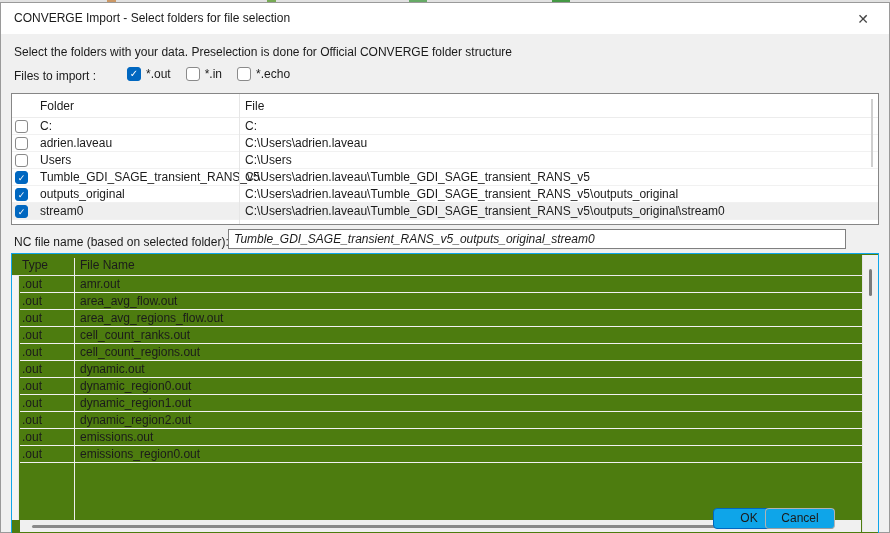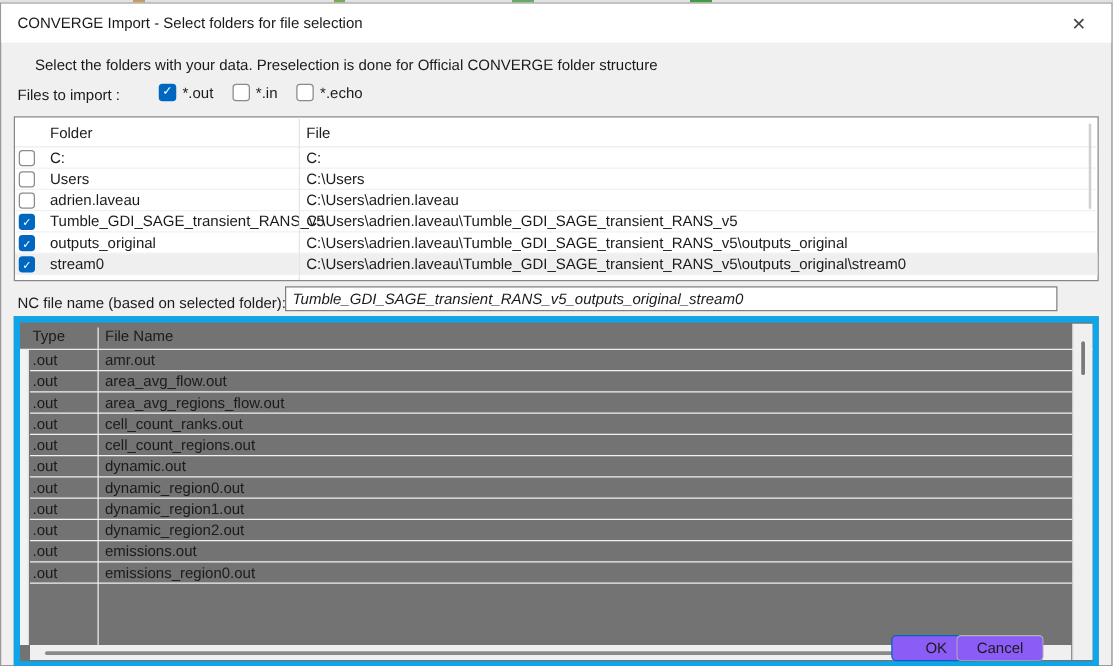--- a/index.html
+++ b/index.html
@@ -13,21 +13,21 @@
       #494 62% 64%, #e2e2e2 64% 100%); }
 
   .dialog { position:absolute; top:2px; left:0; width:890px; height:531px;
     background:#f0f0f0; border:1px solid #9a9a9a; }
 
   .titlebar { position:absolute; top:0; left:0; right:0; height:31px; background:#ffffff; }
   .title { position:absolute; left:13px; top:0; line-height:31px; font-size:12px; color:#1a1a1a;text-align:right; }
   .close-btn { position:absolute; right:16px; top:6px; width:20px; height:20px;
     text-align:center; line-height:20px; font-size:14px; color:#444; cursor:default; }
 
-  .instruction { position:absolute; left:27px; top:42px; color:#1a1a1a; }
+  .instruction { position:absolute; left:13px; top:42px; color:#1a1a1a; }
 
   .files-label { position:absolute; left:13px; top:66px; }
   .files-options { position:absolute; left:126px; top:64px; display:flex; gap:15px; align-items:center; }
   .opt { display:flex; align-items:center; gap:5px; }
 
   .cb { width:14px; height:14px; border-radius:3px; border:1px solid #8a8a8a;
     background:#fff; display:inline-flex; align-items:center; justify-content:center;
     font-size:10px; line-height:12px; color:#fff; flex:0 0 auto; }
   .cb.checked { background:#0067c0; border-color:#0067c0; }
   .cb.small { width:13px; height:13px; font-size:9px; }
@@ -47,42 +47,42 @@
   .ft-vthumb { position:absolute; right:5px; top:5px; width:2px; height:68px; background:#cfcfcf; z-index:4; }
 
   
   .nc-label { position:absolute; left:13px; top:232px; }
   .nc-input { position:absolute; left:227px; top:226px; width:618px; height:20px;
     border:1px solid #7f7f7f; background:#fff; font-family:"Liberation Sans",sans-serif;
     font-size:12px; color:#1b1b1b; padding:0 5px;font-style:italic; }
 
   
   .file-table { position:absolute; left:10px; top:250px; width:868px; height:281px;
-    background:#737373; border:5px solid #0ea5e9; }
+    background:#4d7c0f; border:1px solid #0ea5e9; }
   .fl-header { position:relative; height:22px; line-height:22px; border-bottom:1px solid #ececec; }
   .fl-header .h-type { position:absolute; left:10px; }
   .fl-header .h-name { position:absolute; left:68px; }
   .fl-gutter { position:absolute; left:0; top:22px; bottom:13px; width:7px;
     background:#f3f3f3; border-right:1px solid #e8e8e8; }
   .fl-colsep { position:absolute; left:62px; top:4px; bottom:13px; width:1px; background:#ededed; z-index:2; }
   .fl-rows { position:absolute; left:8px; right:16px; top:22px; bottom:13px; overflow:hidden; }
   .fl-row { position:relative; height:17px; line-height:16px; border-bottom:1px solid #f1f1f1; }
   .fl-row .ftype { position:absolute; left:2px; }
   .fl-row .ffname { position:absolute; left:60px; white-space:nowrap; }
 
   .fl-vscroll { position:absolute; right:0; top:1px; bottom:1px; width:16px;
     background:#f0f0f0; border-left:1px solid #e5e5e5; }
   .fl-vthumb { position:absolute; left:6px; top:14px; width:3px; height:27px;
     background:#7a7a7a; border-radius:2px; }
   .fl-hscroll { position:absolute; left:8px; right:17px; bottom:1px; height:12px; background:#f0f0f0; }
   .fl-hthumb { position:absolute; left:12px; top:5px; width:775px; height:3px;
     background:#8a8a8a; border-radius:2px; }
 
   
-  .btn { position:absolute; top:505px; height:21px; background:#8b5cf6;
+  .btn { position:absolute; top:505px; height:21px; background:#0ea5e9;
     border-radius:4px; text-align:center; line-height:19px; font-size:12px; cursor:default; }
   .btn-ok { left:712px; width:72px; border:1.5px solid #0067c0; }
   .btn-cancel { left:764px; width:70px; border:1px solid #b3b3b3; border-bottom-color:#9e9e9e; }
 </style>
 </head>
 <body>
 
 <div class="bg-strip"></div>
 
 <div class="dialog">
@@ -118,27 +118,27 @@
       <span class="h-folder">Folder</span>
       <span class="h-path">File</span>
     </div>
     <div class="ft-row">
       <span class="cb small"></span>
       <span class="fname">C:</span>
       <span class="fpath">C:</span>
     </div>
     <div class="ft-row">
       <span class="cb small"></span>
+      <span class="fname">adrien.laveau</span>
+      <span class="fpath">C:\Users\adrien.laveau</span>
+    </div>
+    <div class="ft-row">
+      <span class="cb small"></span>
       <span class="fname">Users</span>
       <span class="fpath">C:\Users</span>
-    </div>
-    <div class="ft-row">
-      <span class="cb small"></span>
-      <span class="fname">adrien.laveau</span>
-      <span class="fpath">C:\Users\adrien.laveau</span>
     </div>
     <div class="ft-row">
       <span class="cb small checked">
           <span>✓</span>
         </span>
       <span class="fname">Tumble_GDI_SAGE_transient_RANS_v5</span>
       <span class="fpath">C:\Users\adrien.laveau\Tumble_GDI_SAGE_transient_RANS_v5</span>
     </div>
     <div class="ft-row">
       <span class="cb small checked">

